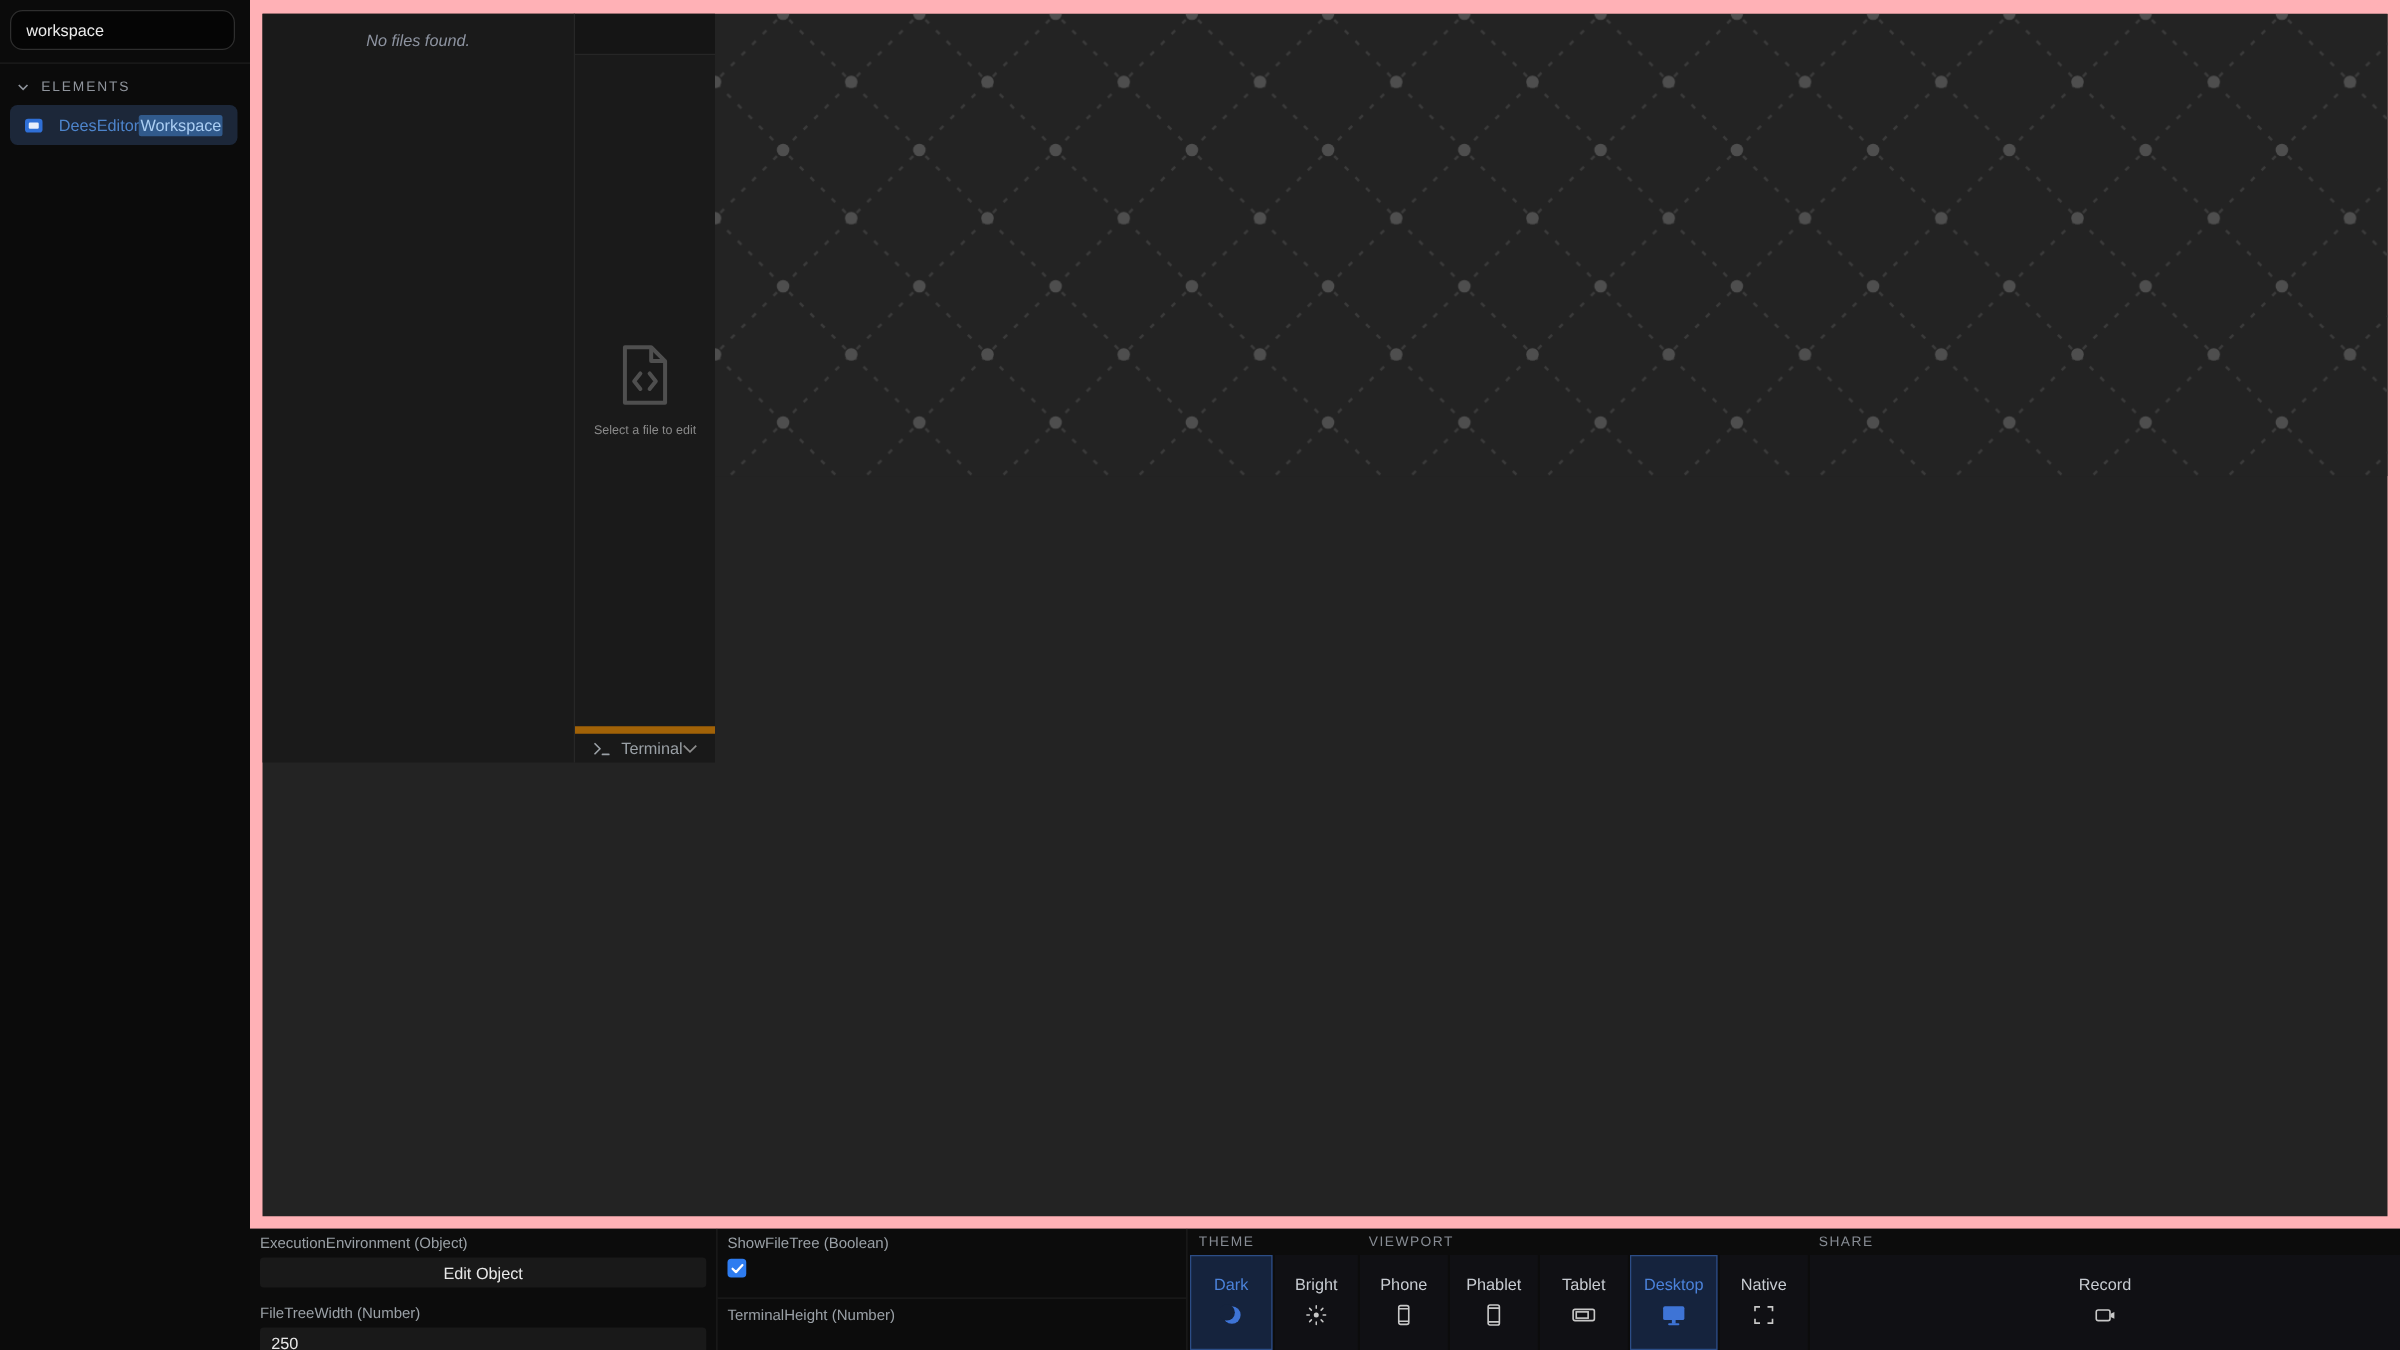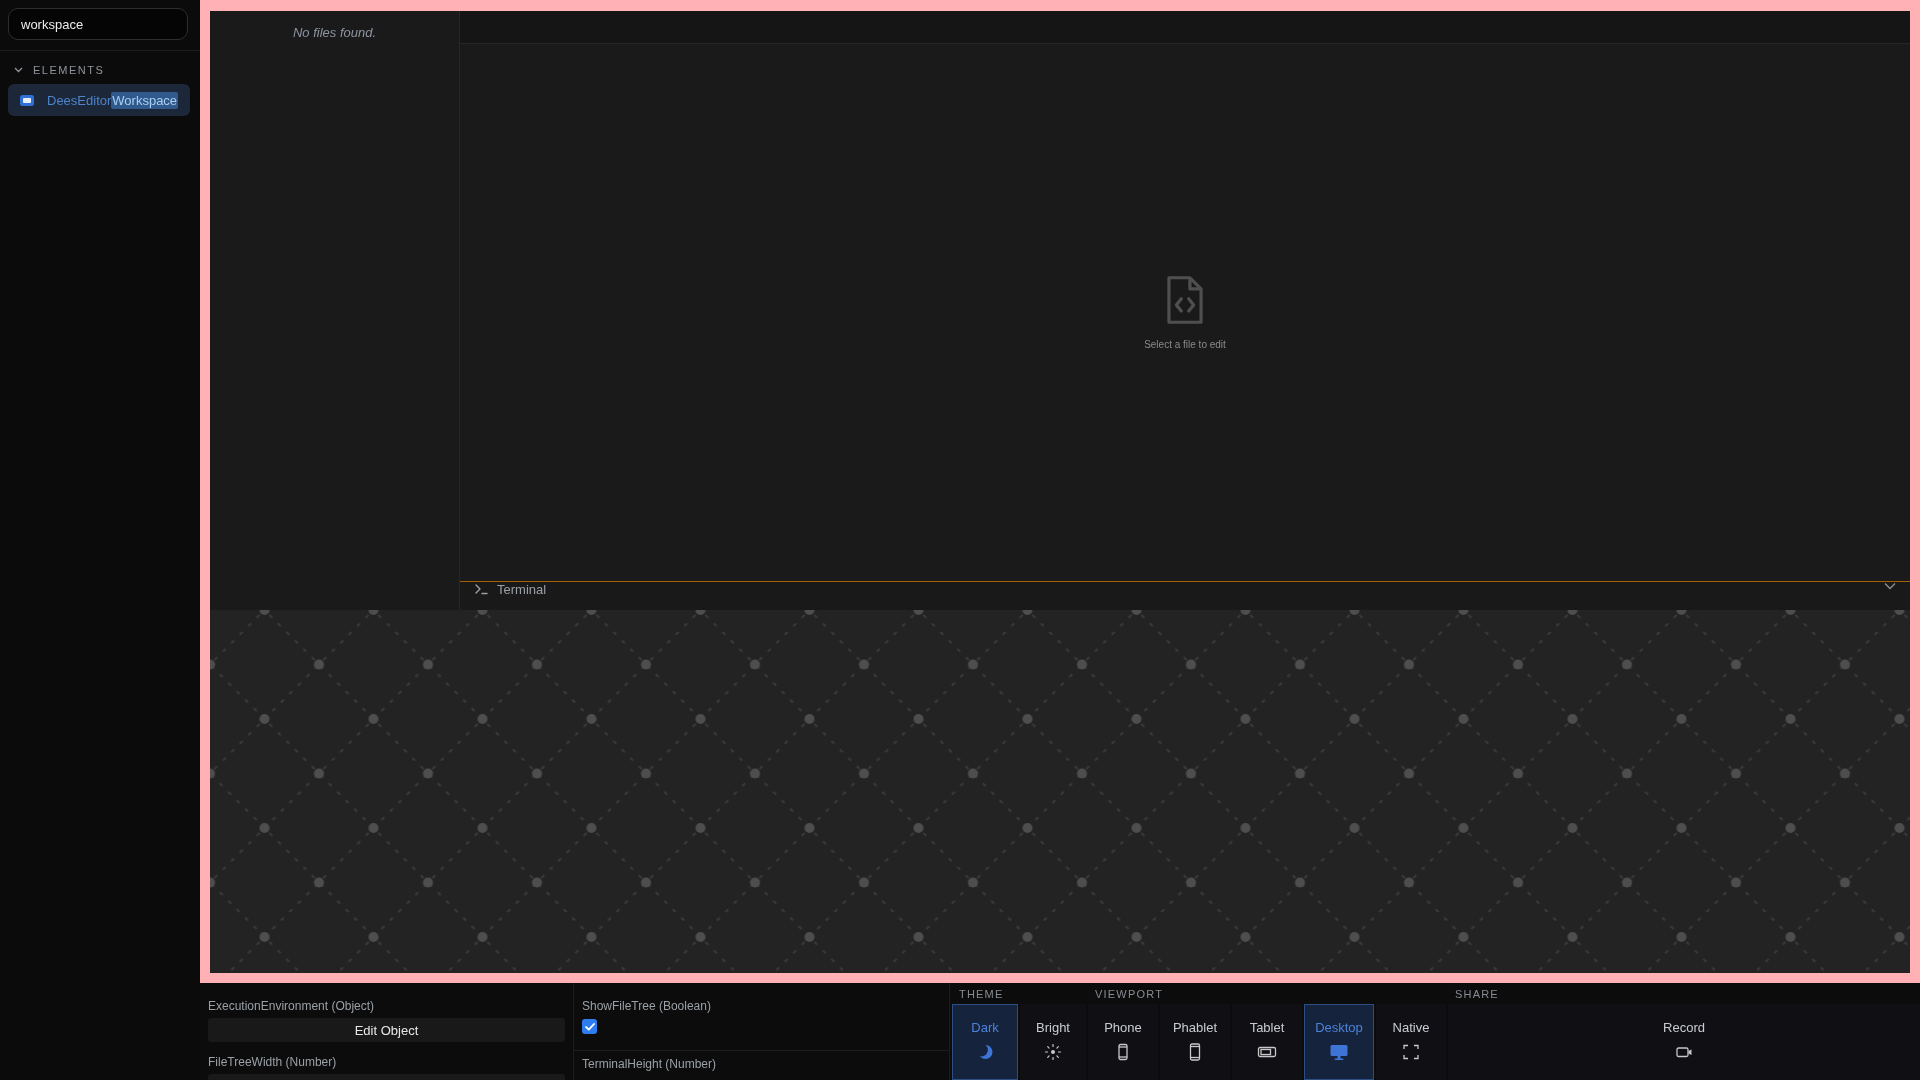--- a/index.html
+++ b/index.html
@@ -23,55 +23,55 @@
   .element-item .el-icon { width:14px; height:11px; background:#2f6fd6; border-radius:2.5px;
                            margin:0 13px 0 12px; position:relative; }
   .element-item .el-icon::after { content:""; position:absolute; left:3px; top:3px;
                                   width:8px; height:5px; background:#e8eefb; border-radius:1px; }
   .element-item .el-label { font-size:13px; color:#4d84cb; white-space:nowrap; }
   .element-item .hl { background:#315a8c; color:#abcef3; border-radius:2px; padding:1px 1px; }
 
   
   .demo-frame { position:absolute; left:200px; top:0; width:1720px; height:983px;
                 border:10px solid #ffb1b6; border-top-width:11px; background:#232323; }
-  .demo-inner { width:100%; height:100%; display:flex; flex-direction:column; }
+  .demo-inner { width:100%; height:100%; display:flex; flex-direction:row; }
 
   .workspace { height:599px; display:flex; }
   .file-tree { width:250px; background:#1a1a1a; border-right:1px solid #272727;
                display:flex; justify-content:center; }
   .no-files { margin-top:14px; font-size:13px; font-style:italic; color:#8d93a0; }
 
   .editor-col { flex:1; display:flex; flex-direction:column; min-width:0; }
   .tab-bar { height:33px; background:#151515; border-bottom:1px solid #262626; }
   .editor-welcome { flex:1; background:#1a1a1a; display:flex; flex-direction:column;
                     align-items:center; justify-content:center; }
   .editor-welcome .hint { margin-top:14px; font-size:10px; color:#8a8a8a; }
 
-  .terminal-header { height:29px; background:#191919; border-top:1px solid #a16207;
-                     display:flex; padding:0 14px; color:#9aa0a6;
+  .terminal-header { height:29px; background:#191919; border-top:6px solid #a16207;
+                     display:flex; align-items:center; padding:0 14px; color:#9aa0a6;
                      font-size:13px; cursor:pointer; }
   .terminal-header .t-title { margin-left:8px; }
   .terminal-header .spacer { flex:1; }
   .terminal { flex-basis:166px; background:#000; padding:12px 20px;
               font-family:"DejaVu Sans Mono", monospace; font-size:14px; line-height:17px; }
   .t-line1 { color:#e6e6e6; }
   .t-blank { height:17px; }
   .t-cwd { color:#456ea6; }
   .t-prompt-row { display:flex; align-items:center; height:17px; }
   .t-prompt { color:#456ea6; }
   .t-cursor { display:inline-block; width:9px; height:15px; border:2px solid #f2f2f2;
               margin-left:9px; }
 
   .pattern-area { flex:1; position:relative; overflow:hidden; }
   .pattern-area svg { position:absolute; left:0; top:0; }
 
   
   .props-panel { position:absolute; left:200px; top:983px; width:1720px; height:97px;
                  background:#0c0c0c; display:flex; overflow:hidden; }
-  .prop-col { padding:16px 8px 0 8px; display:flex; flex-direction:column; }
+  .prop-col { padding:4px 8px 0 8px; display:flex; flex-direction:column; }
   .prop-col.c1 { width:373px; } .prop-col.c2 { width:375px; } .prop-col.c3 { width:372px; }
   .vdiv { width:1px; background:#1d1d1d; }
   .prop-label { font-size:12px; color:#9aa0a6; height:15px; }
   .prop-control { margin-top:5px; height:24px; }
   .btn-edit { width:100%; height:24px; background:#191919; border:none; border-radius:3px;
               color:#e8e8e8; font-size:13px; cursor:pointer; font-family:"Liberation Sans", sans-serif; }
   .prop-input { width:100%; height:24px; background:#191919; border:none; border-radius:3px;
                 color:#e8e8e8; font-size:13px; padding:0 9px; outline:none;
                 font-family:"Liberation Sans", sans-serif; }
   .hdiv { height:1px; background:#1d1d1d; margin:7px -8px 6px -8px; }

